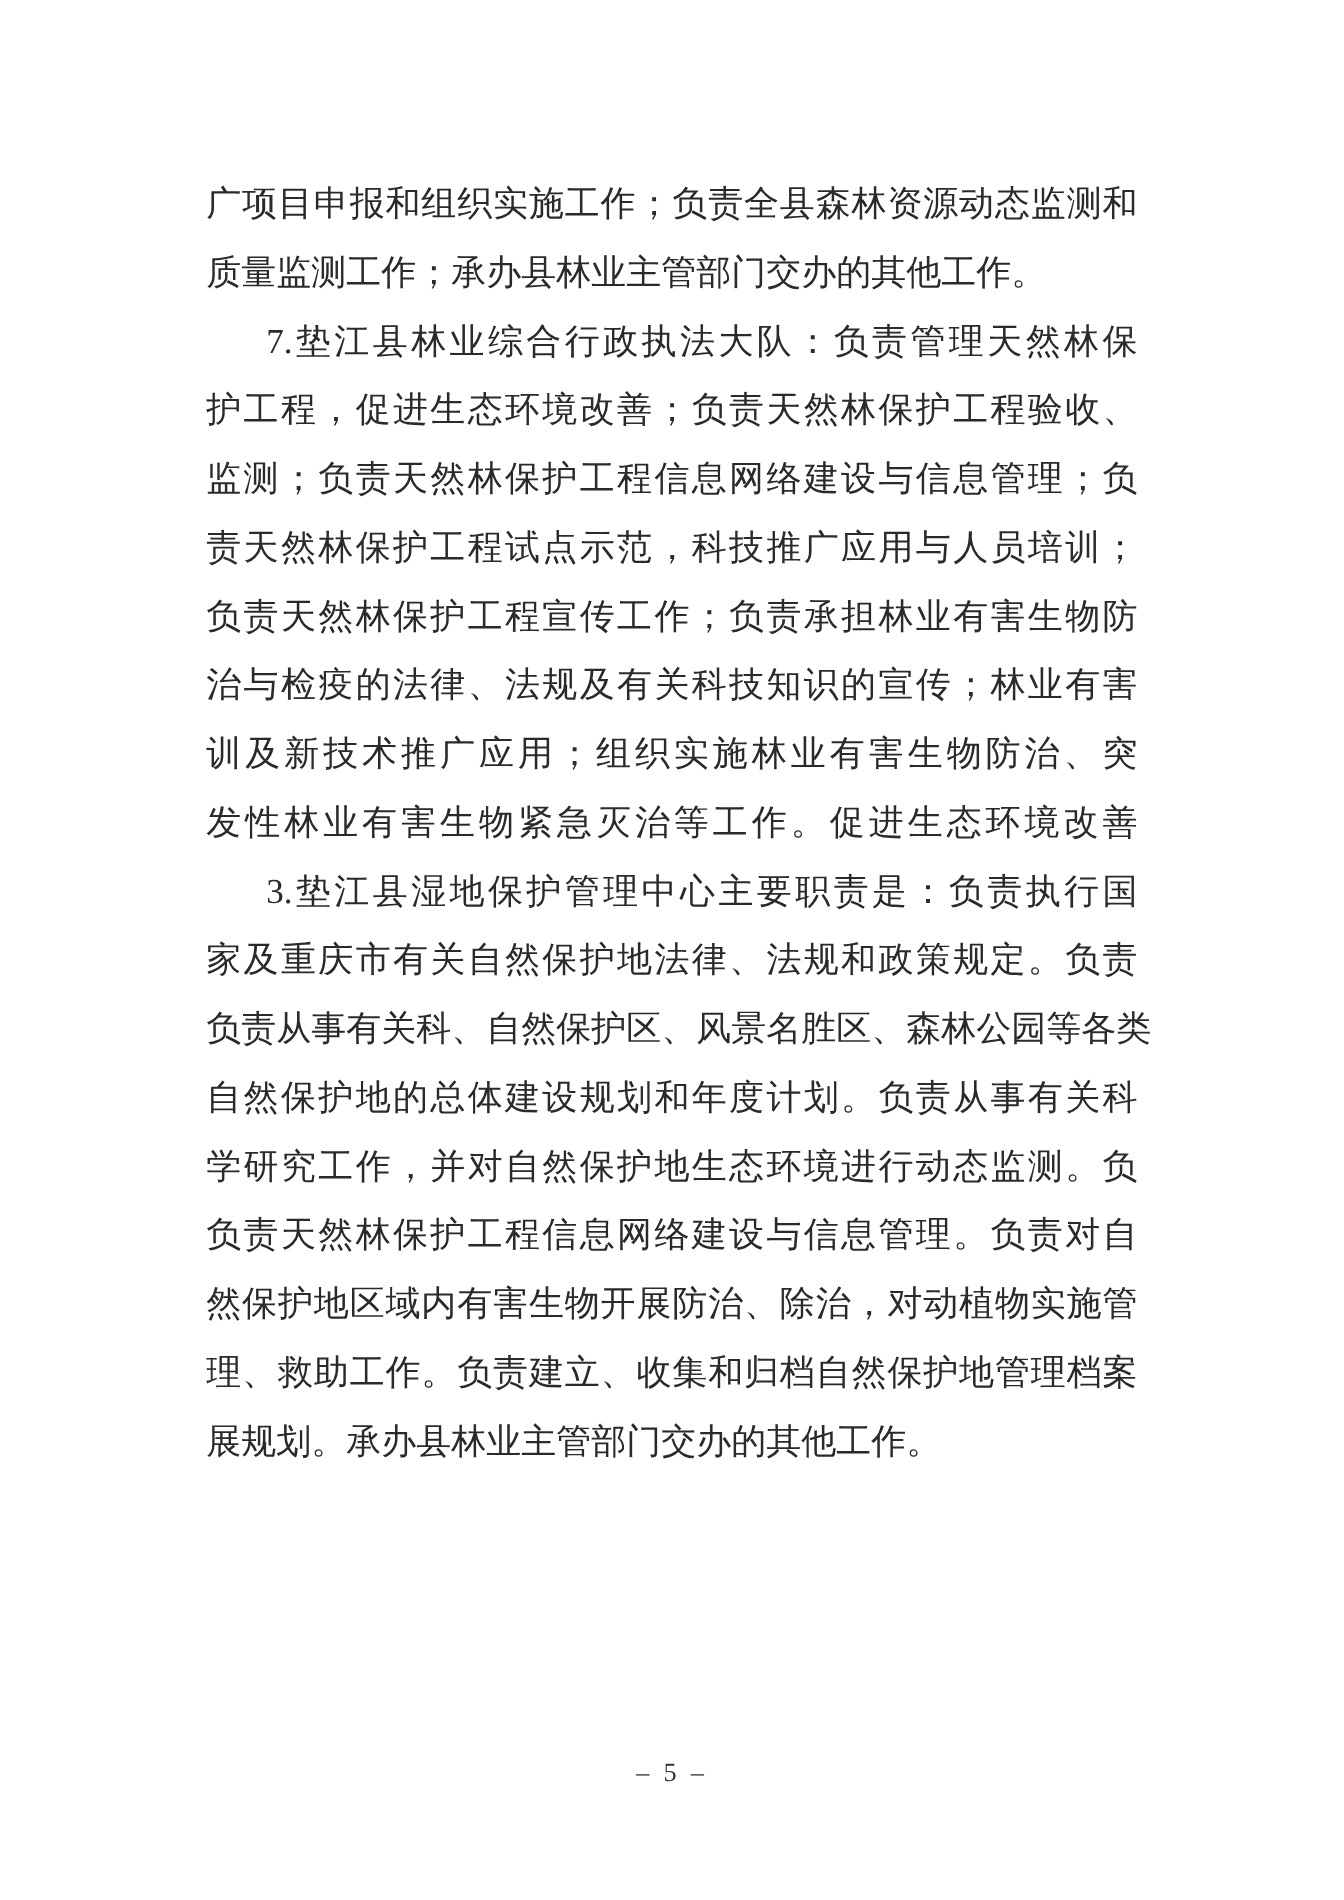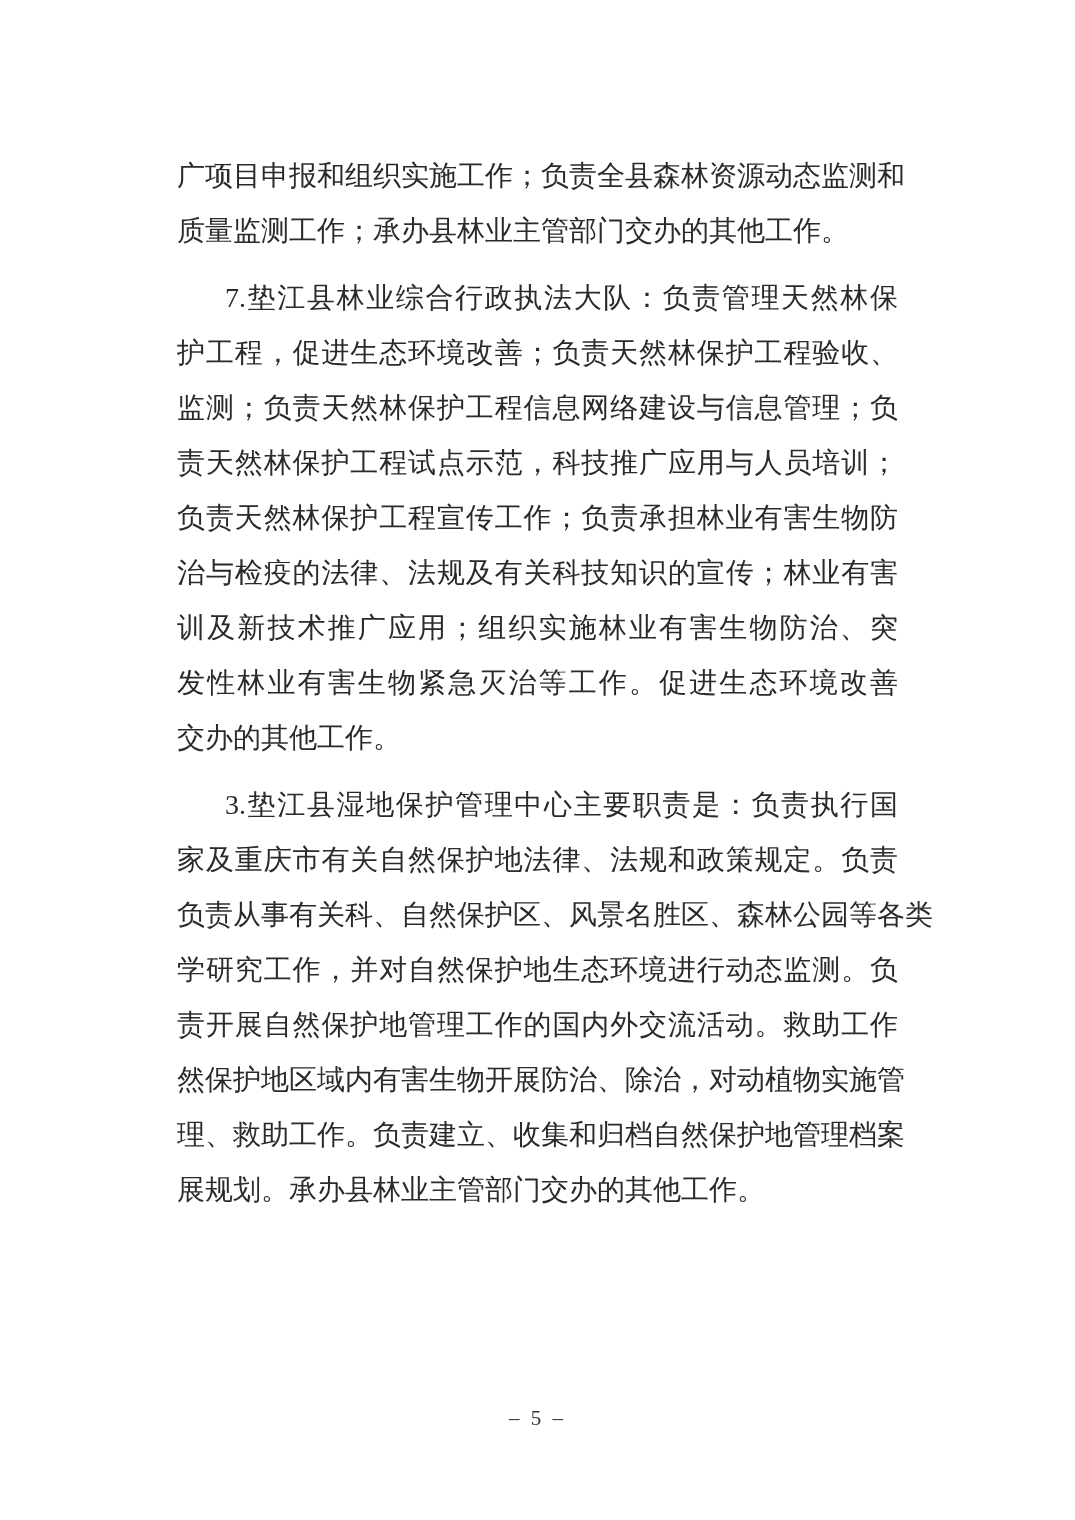--- a/index.html
+++ b/index.html
@@ -16,21 +16,21 @@
     color: #2a2a2a;
     overflow: hidden;
   }
   .doc-body {
     position: absolute;
     left: 165px;
     top: 136px;
     width: 745px;
   }
   .paragraph {
-    margin: 12px;
+    margin: 0;
     padding: 0;
   }
   .line {
     height: 55px;
     line-height: 55px;
     font-size: 28px;
     text-align: justify;
     text-align-last: justify;
     text-justify: inter-character;
     letter-spacing: 0;
@@ -68,28 +68,28 @@
       </div>
       <div class="paragraph">
         <div class="line indent">7.垫江县林业综合行政执法大队：负责管理天然林保</div>
         <div class="line">护工程，促进生态环境改善；负责天然林保护工程验收、</div>
         <div class="line">监测；负责天然林保护工程信息网络建设与信息管理；负</div>
         <div class="line">责天然林保护工程试点示范，科技推广应用与人员培训；</div>
         <div class="line">负责天然林保护工程宣传工作；负责承担林业有害生物防</div>
         <div class="line">治与检疫的法律、法规及有关科技知识的宣传；林业有害</div>
         <div class="line">训及新技术推广应用；组织实施林业有害生物防治、突</div>
         <div class="line">发性林业有害生物紧急灭治等工作。促进生态环境改善</div>
-        <div class="line para-end">交办的其他工作。</div>
       </div>
       <div class="paragraph">
         <div class="line indent">3.垫江县湿地保护管理中心主要职责是：负责执行国</div>
         <div class="line">家及重庆市有关自然保护地法律、法规和政策规定。负责</div>
         <div class="line">负责从事有关科、自然保护区、风景名胜区、森林公园等各类</div>
+        <div class="line">自然保护地的总体建设规划和年度计划。负责从事有关科</div>
         <div class="line">学研究工作，并对自然保护地生态环境进行动态监测。负</div>
-        <div class="line">责开展自然保护地管理工作的国内外交流活动。救助工作</div>
+        <div class="line">负责天然林保护工程信息网络建设与信息管理。负责对自</div>
         <div class="line">然保护地区域内有害生物开展防治、除治，对动植物实施管</div>
         <div class="line">理、救助工作。负责建立、收集和归档自然保护地管理档案</div>
         <div class="line para-end">展规划。承办县林业主管部门交办的其他工作。</div>
       </div>
     </main>
   <footer class="page-footer">
     <span>– 5 –</span>
   </footer>
 </div>
 

